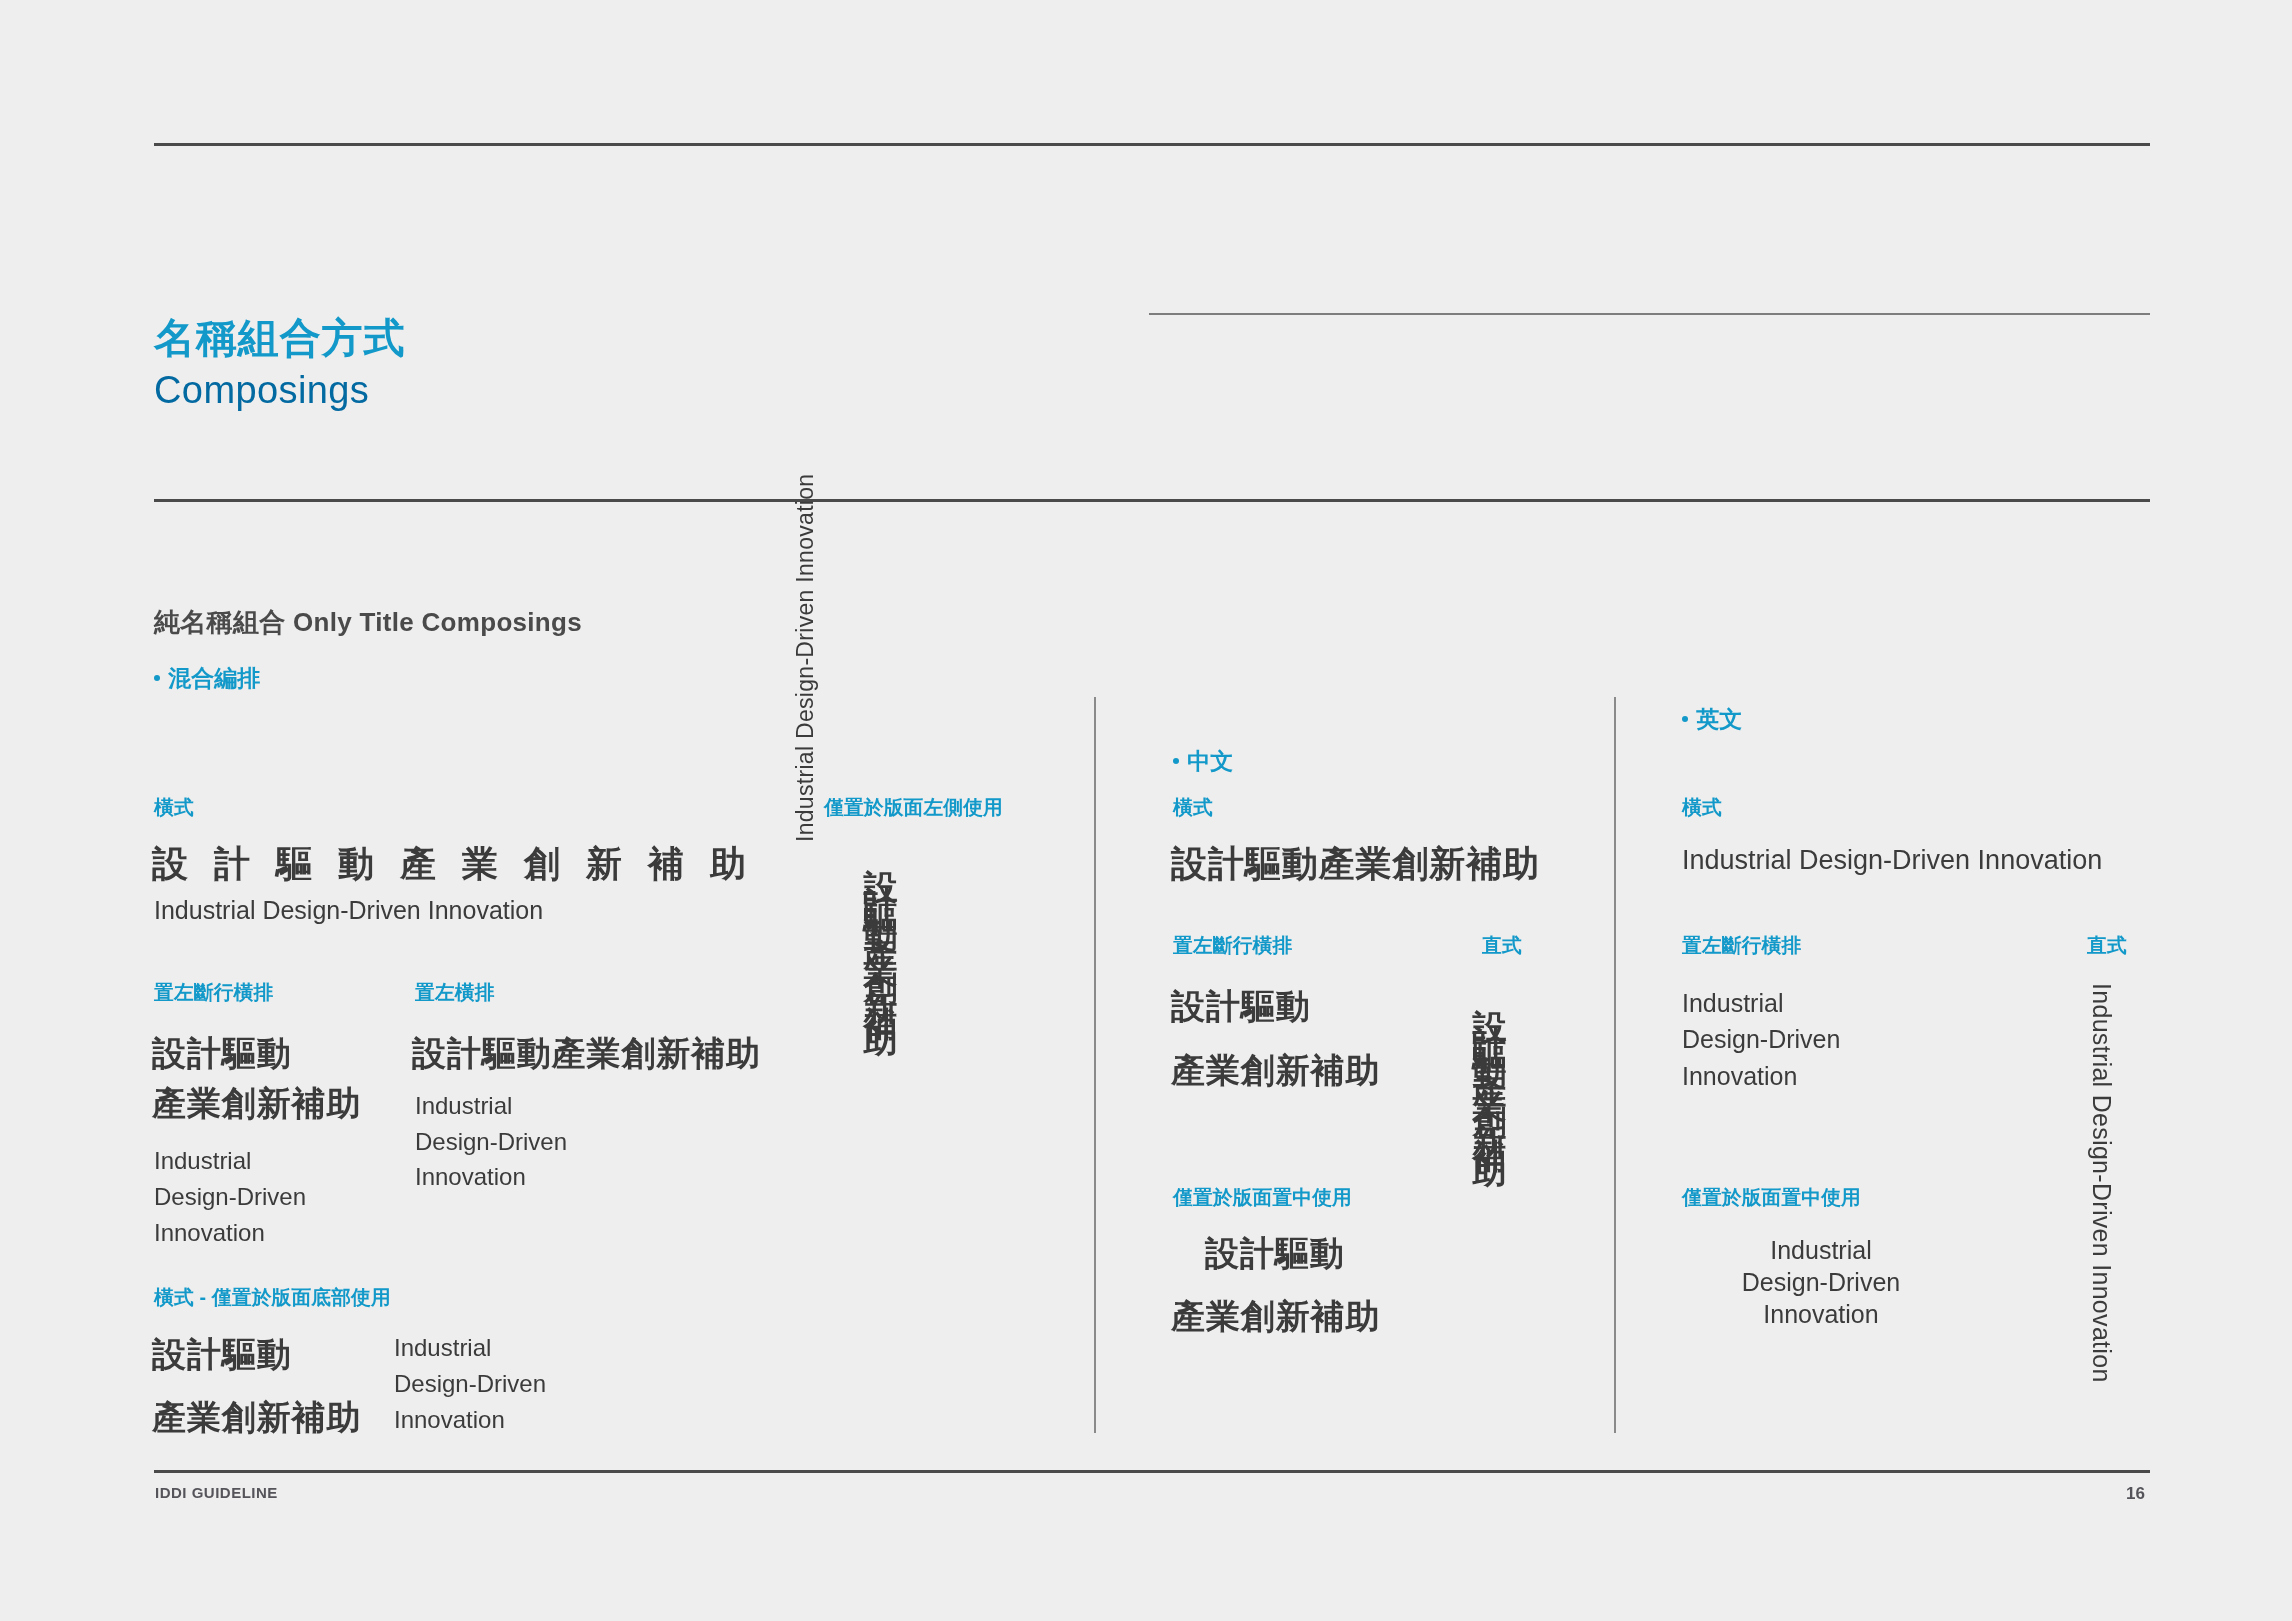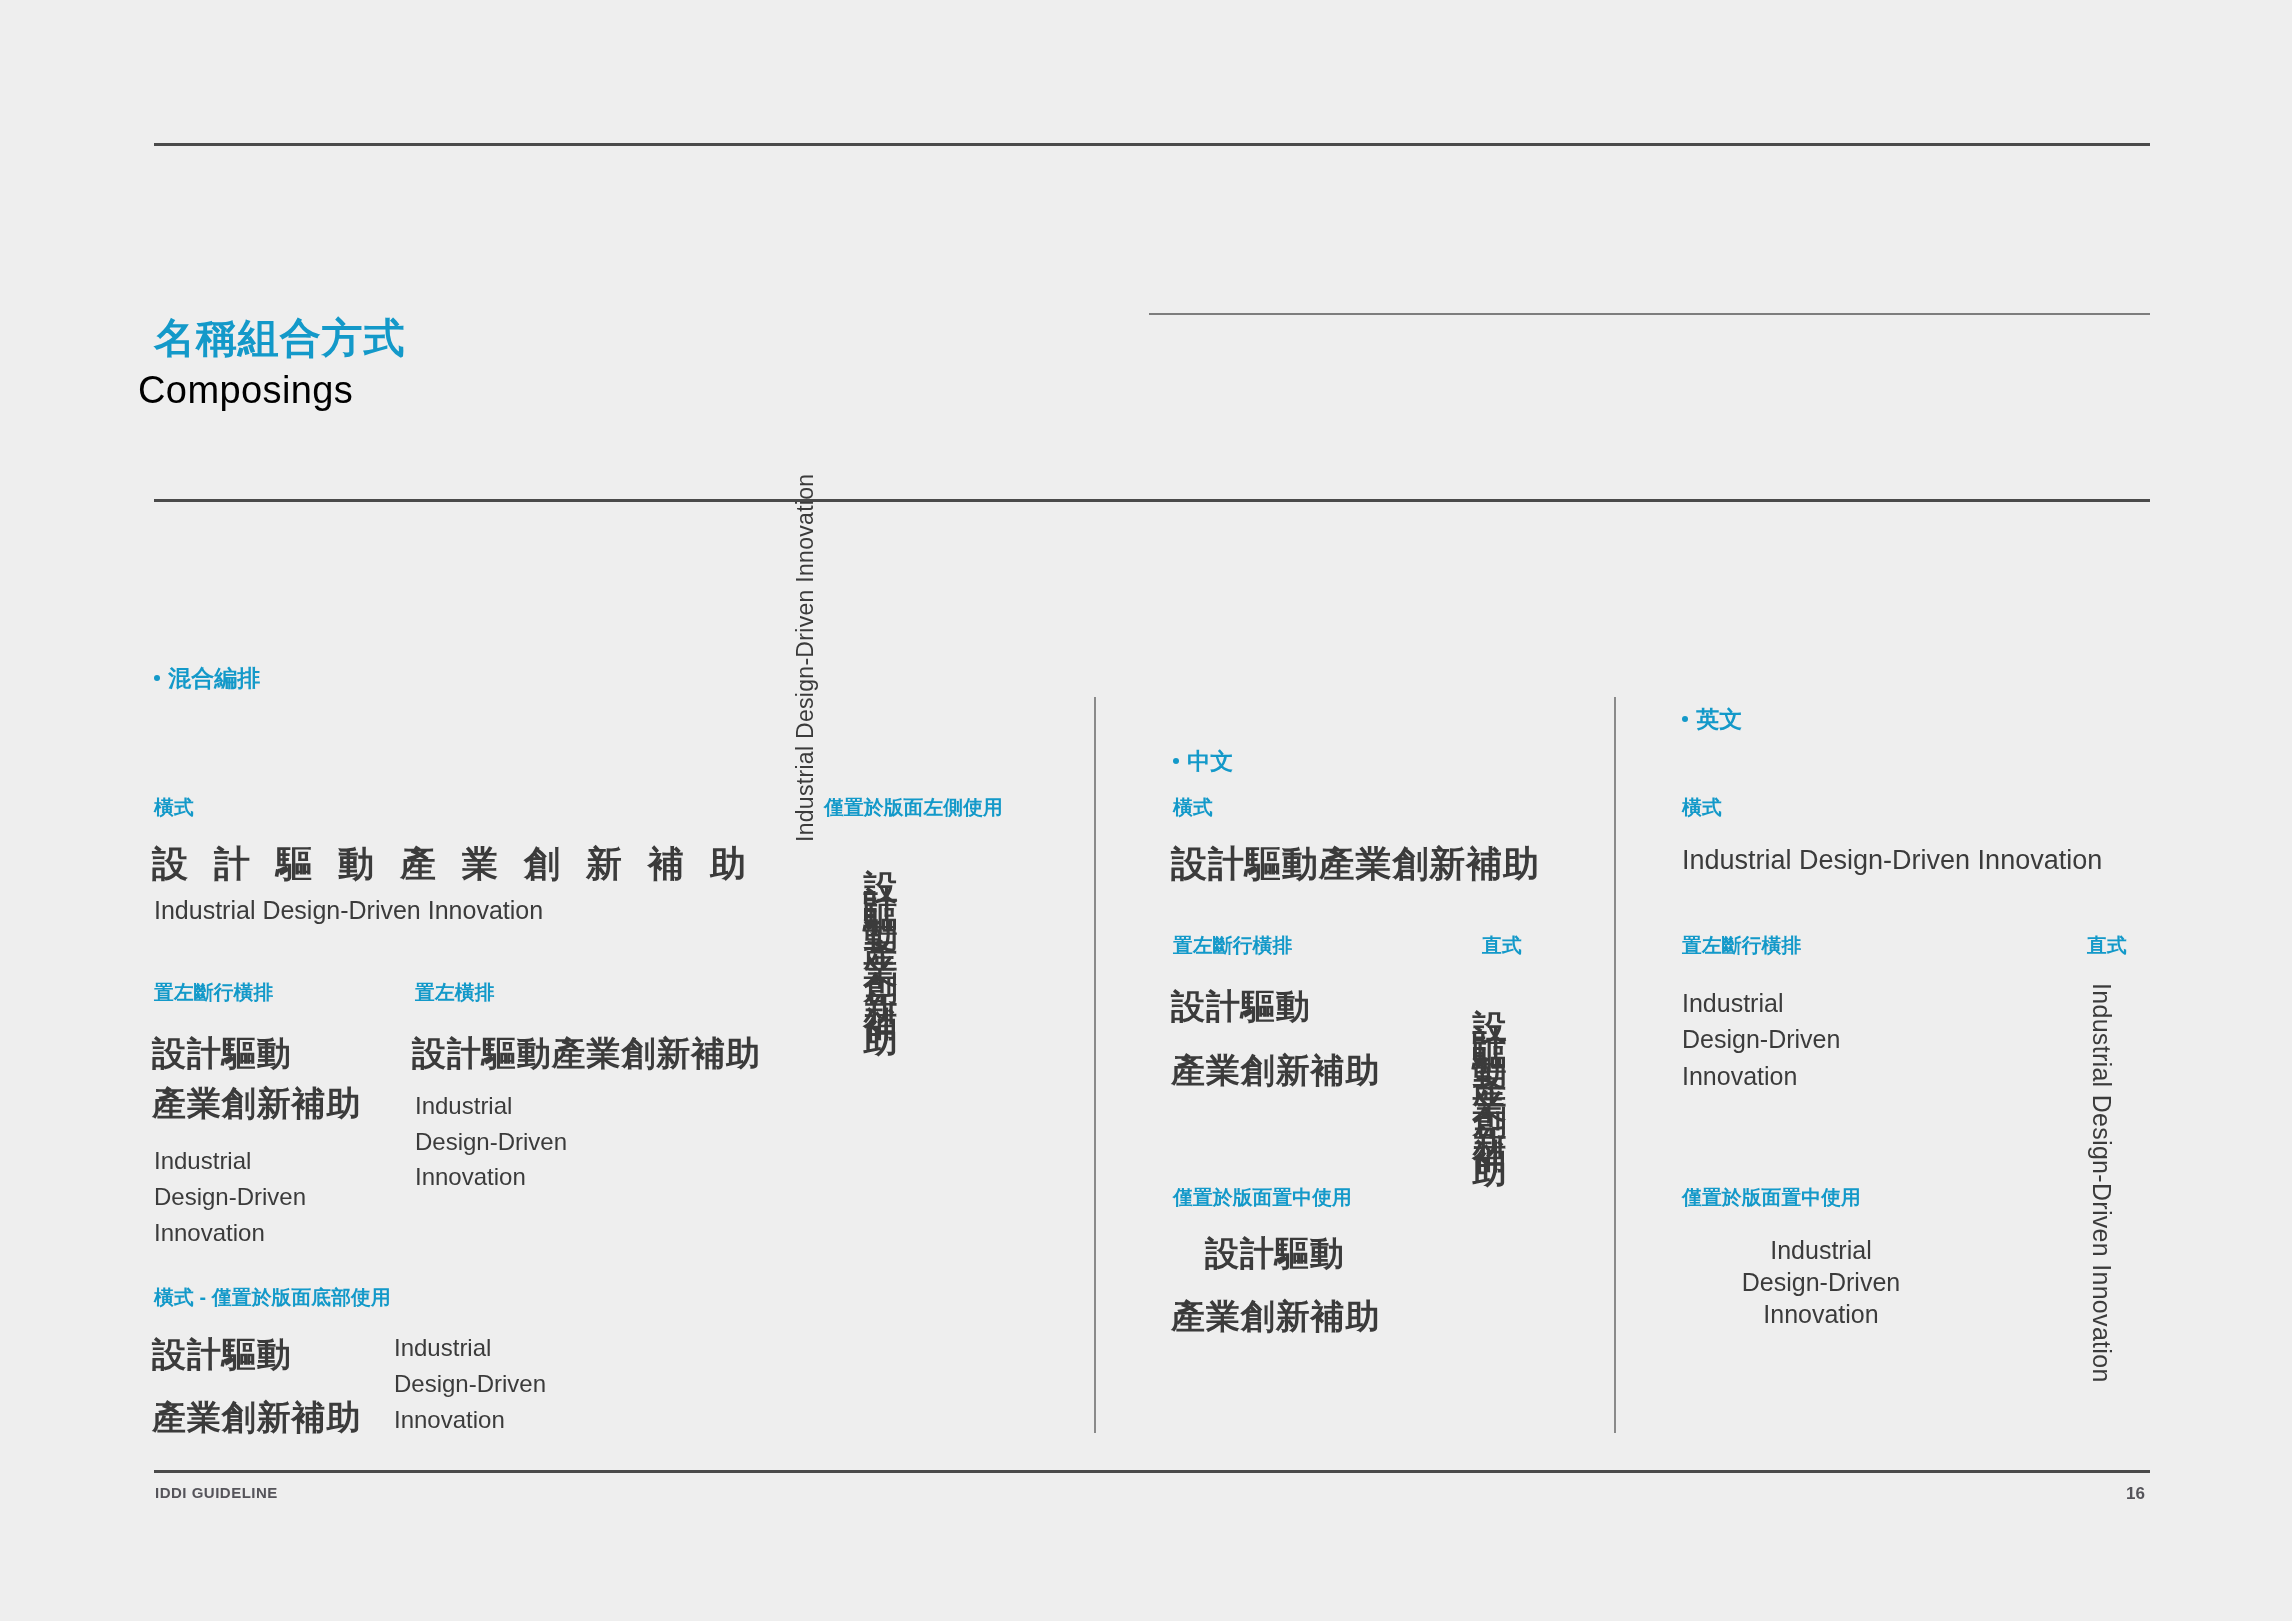--- a/index.html
+++ b/index.html
@@ -44,25 +44,25 @@
     top: 315px;
     font-size: 41px;
     font-weight: 700;
     color: #1399c9;
     letter-spacing: 0.9px;
     line-height: 1.15;
     white-space: nowrap;
   }
   .title-en {
     position: absolute;
-    left: 138px;
+    left: 154px;
     top: 369px;
     font-size: 38px;
     font-weight: 400;
-    color: #000000;
+    color: #0369a1;
     letter-spacing: 0.4px;
     line-height: 1.15;
     white-space: nowrap;
   }
   .desc-zh {
     position: absolute;
     left: 1149px;
     top: 343px;
     font-size: 25px;
     font-weight: 700;
@@ -191,20 +191,21 @@
 
 <div class="page">
 
   <div class="rule rule-top"></div>
   <div class="rule-thin rule-desc"></div>
   <div class="rule rule-mid"></div>
 
   <div class="title-zh">名稱組合方式</div>
   <div class="title-en">Composings</div>
 
+  <div class="section-head">純名稱組合 Only Title Composings</div>
 
   <div class="vdiv vdiv-1"></div>
   <div class="vdiv vdiv-2"></div>
 
   <div class="col-head ch-1"><span class="dot"></span><span>混合編排</span></div>
   <div class="col-head ch-2"><span class="dot"></span><span>中文</span></div>
   <div class="col-head ch-3"><span class="dot"></span><span>英文</span></div>
 
   <div class="lbl" style="left:154px; top:794px;">橫式</div>
   <div class="zh" style="left:152px; top:840px; font-size:36px; letter-spacing:8px;">設 計 驅 動 產 業 創 新 補 助</div>

